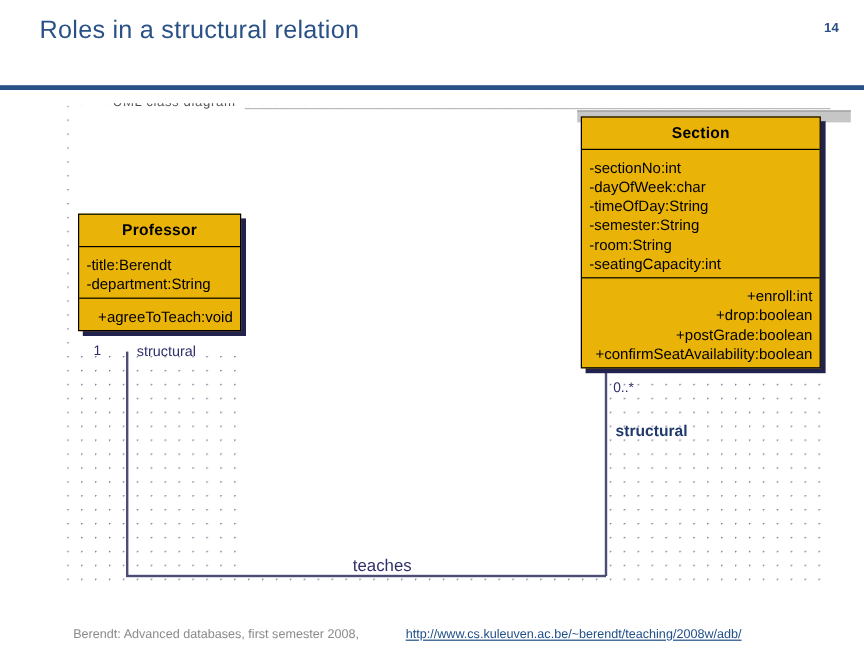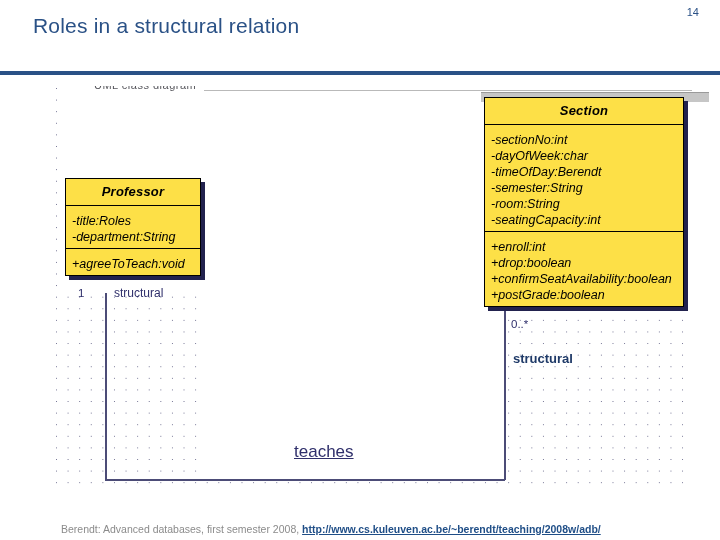--- a/index.html
+++ b/index.html
@@ -24,23 +24,23 @@
     top: 14px;
     font-size: 21px;
     font-weight: normal;
     color: #2a5186;
     letter-spacing: 0.2px;
     white-space: nowrap;
   }
   #page-number {
     position: absolute;
     right: 21px;
-    top: 6px;
+    top: 18px;
     font-size: 11px;
-    font-weight: normal;
+    font-weight: bold;
     color: #2a5186;
   }
   #title-rule {
     position: absolute;
     left: 0;
     top: 71px;
     width: 720px;
     height: 4px;
     background: #2a5186;
   }
@@ -103,40 +103,39 @@
     left: 148px;
     top: 2px;
     width: 488px;
     height: 1px;
     background: #b9b9b9;
   }
 
   
   .uml-class {
     position: absolute;
-    background: #fde047;
+    background: #eab308;
     border: 1.5px solid #000000;
     box-shadow: 4px 4px 0 0 #22224e;
     box-sizing: border-box;
-    font-style: italic;
   }
   .uml-name {
     text-align: center;
     font-size: 13px;
     font-weight: bold;
     color: #000000;
     padding: 5px 4px 6px 4px;
     border-bottom: 1.5px solid #000000;
     letter-spacing: 0.2px;
   }
   .uml-compartment {
     padding: 7px 6px 3px 6px;
     border-bottom: 1.5px solid #000000;
   }
-  .uml-compartment:last-child { border-bottom: none; }
+  .uml-compartment:last-child { border-bottom: none; text-align: right; }
   .uml-feature {
     font-size: 12.5px;
     color: #000000;
     line-height: 16px;
     white-space: nowrap;
   }
 
   #class-professor { left: 9px; top: 90px; width: 136px; }
   #class-section   { left: 428px; top: 9px; width: 200px; }
 
@@ -156,35 +155,36 @@
     color: #2f2f6b;
     white-space: nowrap;
   }
   #mult-professor-end { left: 22px;  top: 199px; }
   #role-instructor    { left: 58px;  top: 198px; font-size: 12px; }
   #mult-section-end   { left: 455px; top: 230px; }
   #role-taught-class  {
     left: 457px; top: 263px;
     font-size: 13px; font-weight: bold; color: #1f3a68;
   }
-  #assoc-name-teaches { left: 238px; top: 354px; font-size: 17px; text-decoration: underline; }
+  #assoc-name-teaches { left: 238px; top: 375px; font-size: 14px; }
 
   
   #footer {
     position: absolute;
     left: 61px;
     top: 523px;
     font-size: 10.5px;
     color: #8b8b8b;
     white-space: nowrap;
   }
   #footer-url {
     color: #1f4e87;
-    font-weight: bold;
+    font-weight: normal;
     text-decoration: underline;
+    margin-left: 36px;
   }
 </style>
 </head>
 <body>
 
 <div id="slide-title">Roles in a structural relation</div>
 
 <div id="page-number">14</div>
 
 <div id="title-rule"></div>
@@ -203,43 +203,43 @@
     <span>UML class diagram</span>
   </div>
 
   <div class="assoc-seg" id="assoc-vertical-left"></div>
   <div class="assoc-seg" id="assoc-horizontal"></div>
   <div class="assoc-seg" id="assoc-vertical-right"></div>
 
   <div class="uml-class" id="class-professor">
     <div class="uml-name">Professor</div>
     <div class="uml-compartment">
-      <div class="uml-feature">-title:Roles</div>
+      <div class="uml-feature">-title:Berendt</div>
       <div class="uml-feature">-department:String</div>
     </div>
     <div class="uml-compartment">
       <div class="uml-feature">+agreeToTeach:void</div>
     </div>
   </div>
 
   <div class="uml-class" id="class-section">
     <div class="uml-name">Section</div>
     <div class="uml-compartment">
       <div class="uml-feature">-sectionNo:int</div>
       <div class="uml-feature">-dayOfWeek:char</div>
-      <div class="uml-feature">-timeOfDay:Berendt</div>
+      <div class="uml-feature">-timeOfDay:String</div>
       <div class="uml-feature">-semester:String</div>
       <div class="uml-feature">-room:String</div>
       <div class="uml-feature">-seatingCapacity:int</div>
     </div>
     <div class="uml-compartment">
       <div class="uml-feature">+enroll:int</div>
       <div class="uml-feature">+drop:boolean</div>
+      <div class="uml-feature">+postGrade:boolean</div>
       <div class="uml-feature">+confirmSeatAvailability:boolean</div>
-      <div class="uml-feature">+postGrade:boolean</div>
     </div>
   </div>
 
   <div class="assoc-label" id="mult-professor-end">1</div>
 
   <div class="assoc-label" id="role-instructor">structural</div>
 
   <div class="assoc-label" id="mult-section-end">0..*</div>
 
   <div class="assoc-label" id="role-taught-class">structural</div>

